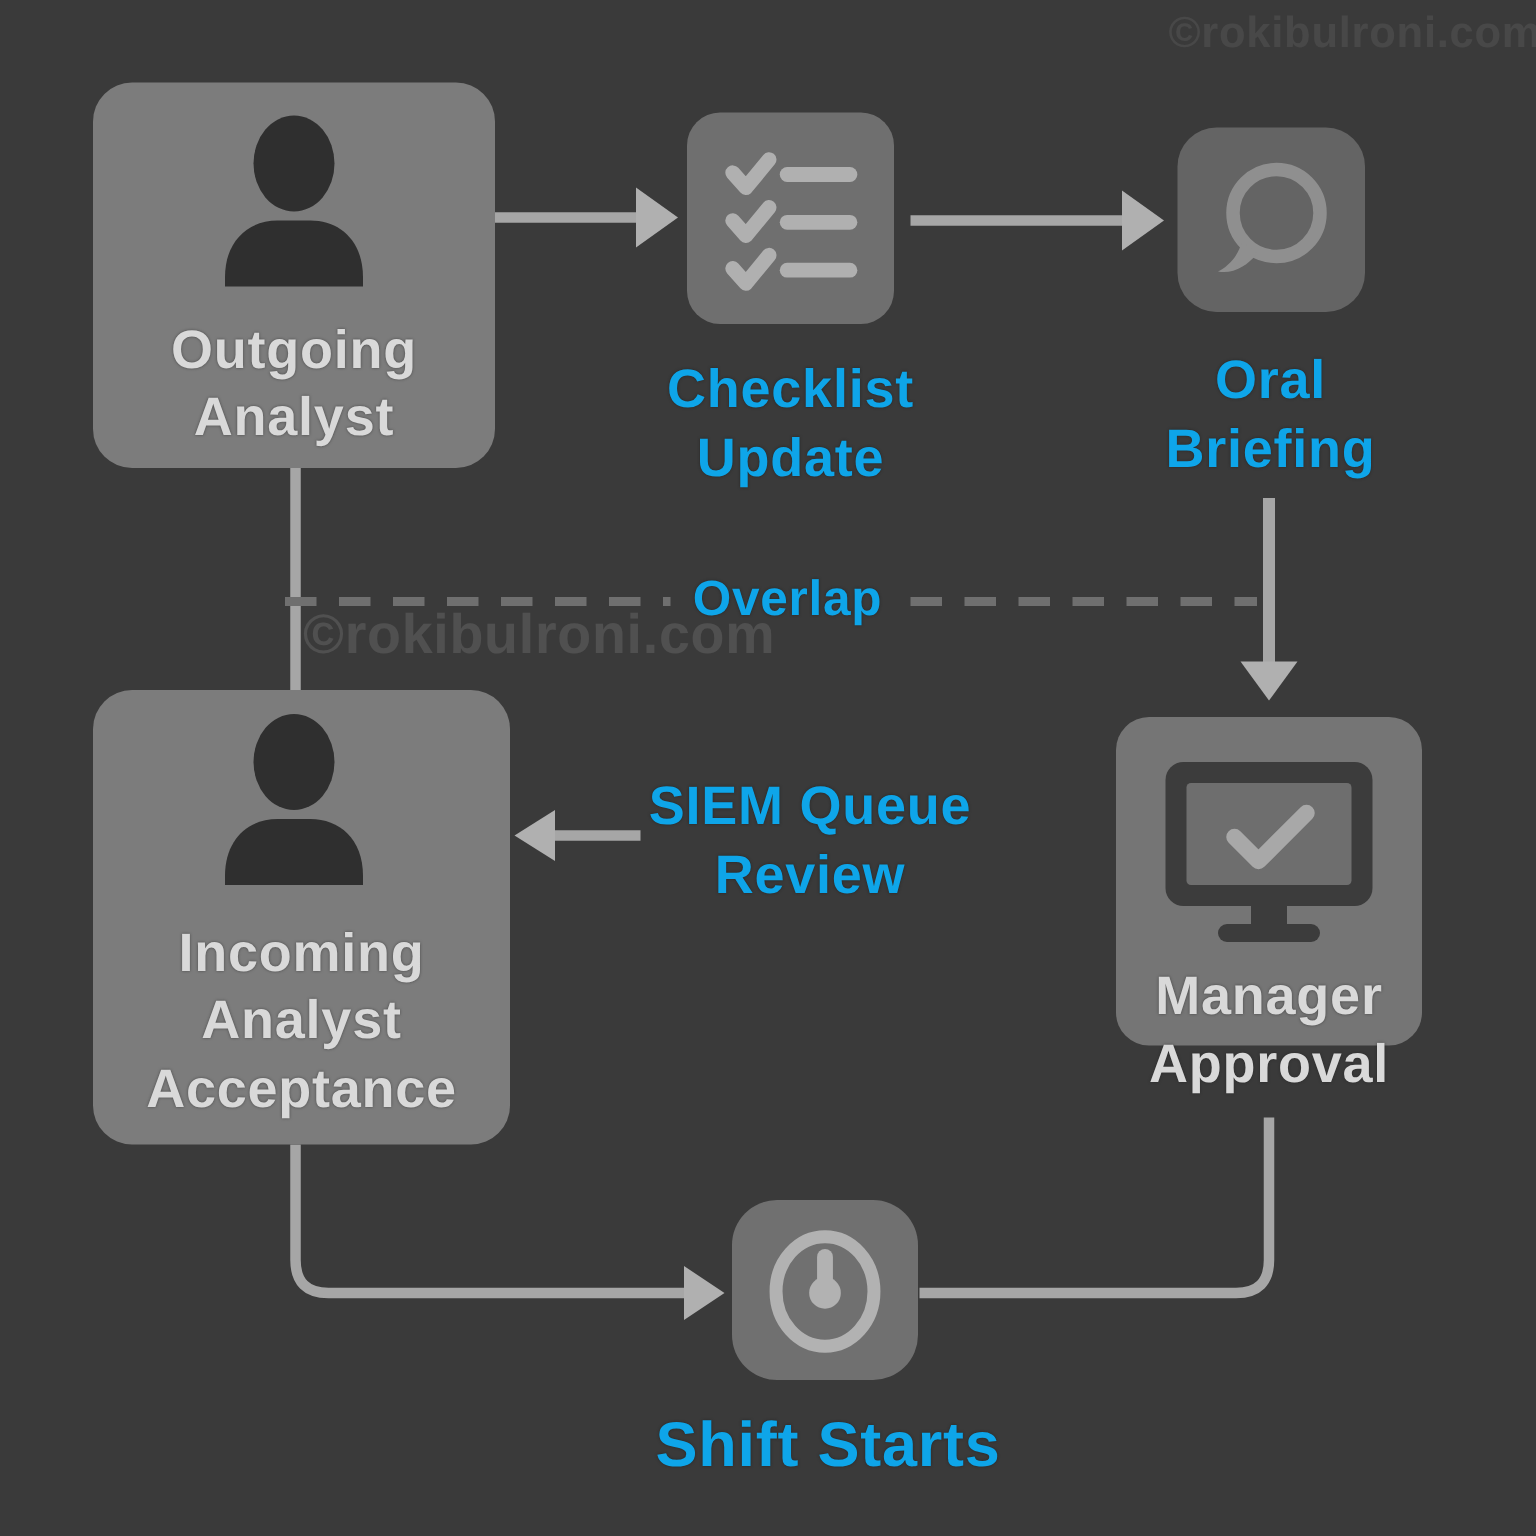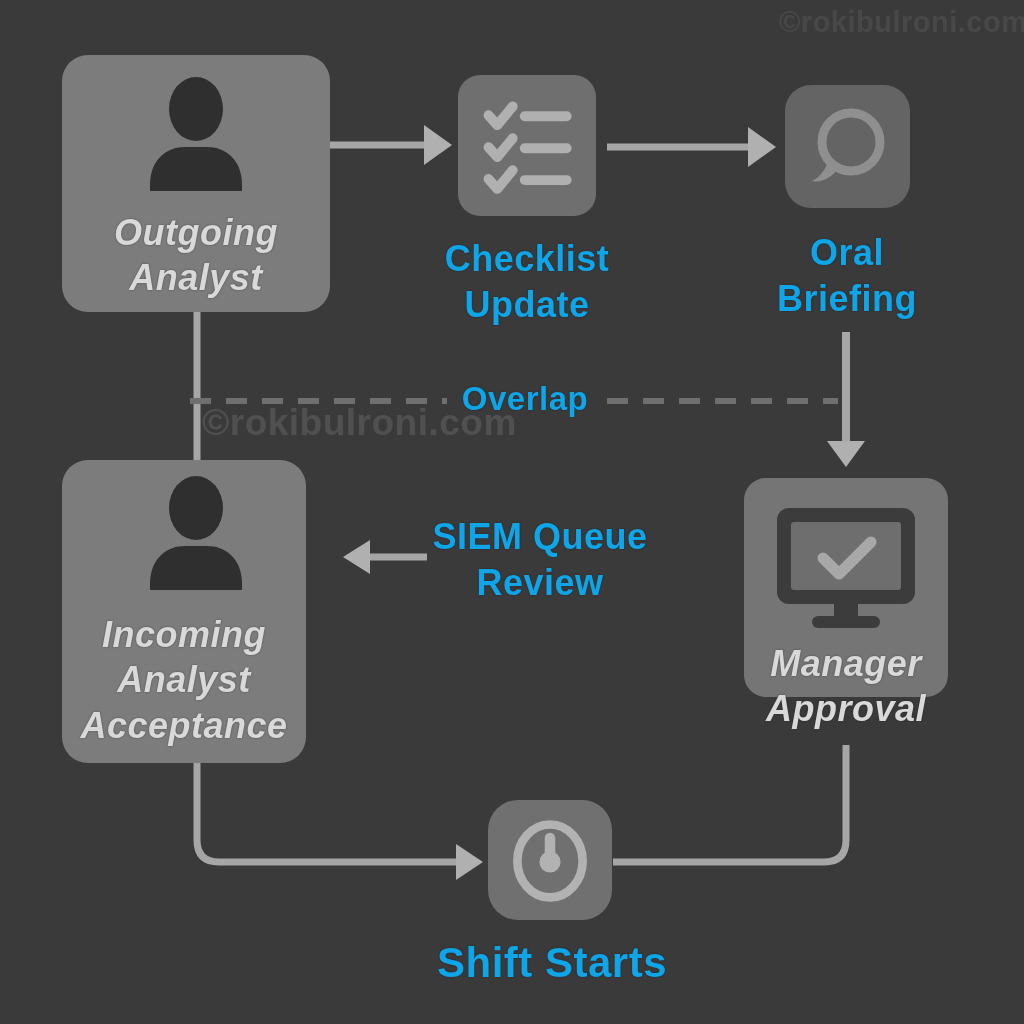--- a/index.html
+++ b/index.html
@@ -5,21 +5,21 @@
   html,body{margin:0;padding:0;background:#222;}
   .canvas{
     position:relative;
     width:1024px;height:1024px;
     background:#3a3a3a;
     overflow:hidden;
     font-family:"Liberation Sans",sans-serif;
   }
   .connectors{position:absolute;left:0;top:0;width:1024px;height:1024px;}
 
-  .node{position:absolute;box-sizing:border-box;font-style:italic;}
+  .node{position:absolute;box-sizing:border-box;}
   .big-box{
     background:#7c7c7c;
     border-radius:26px;
   }
   .manager-box{background:#757575;border-radius:22px;}
   .icon-tile{border-radius:24px;display:flex;align-items:center;justify-content:center;}
 
   .box-label{
     position:absolute;left:0;right:0;
     text-align:center;
@@ -127,21 +127,21 @@
     </svg>
   </div>
   <div class="free-label overlap-label" style="left:450px;top:378px;width:150px;">Overlap</div>
 
   <div class="free-label" style="left:762px;top:230px;width:170px;">Oral
 Briefing</div>
 
   <div class="free-label" style="left:424px;top:514px;width:232px;">SIEM Queue
 Review</div>
 
-  <div class="node big-box" style="left:62px;top:460px;width:244px;height:303px;">
+  <div class="node big-box" style="left:62px;top:460px;width:278px;height:303px;">
     <svg style="position:absolute;left:74px;top:14px;" width="120" height="120" viewBox="0 0 120 120">
       <ellipse cx="60" cy="34" rx="27" ry="32" fill="#2f2f2f"></ellipse>
       <path d="M14 116 v-6 c0 -25 16 -38 35 -38 h22 c19 0 35 13 35 38 v6 z" fill="#2f2f2f"></path>
     </svg>
     <div class="box-label" style="top:152px;">Incoming
 Analyst
 Acceptance</div>
   </div>
 
   <div class="node manager-box" style="left:744px;top:478px;width:204px;height:219px;">

